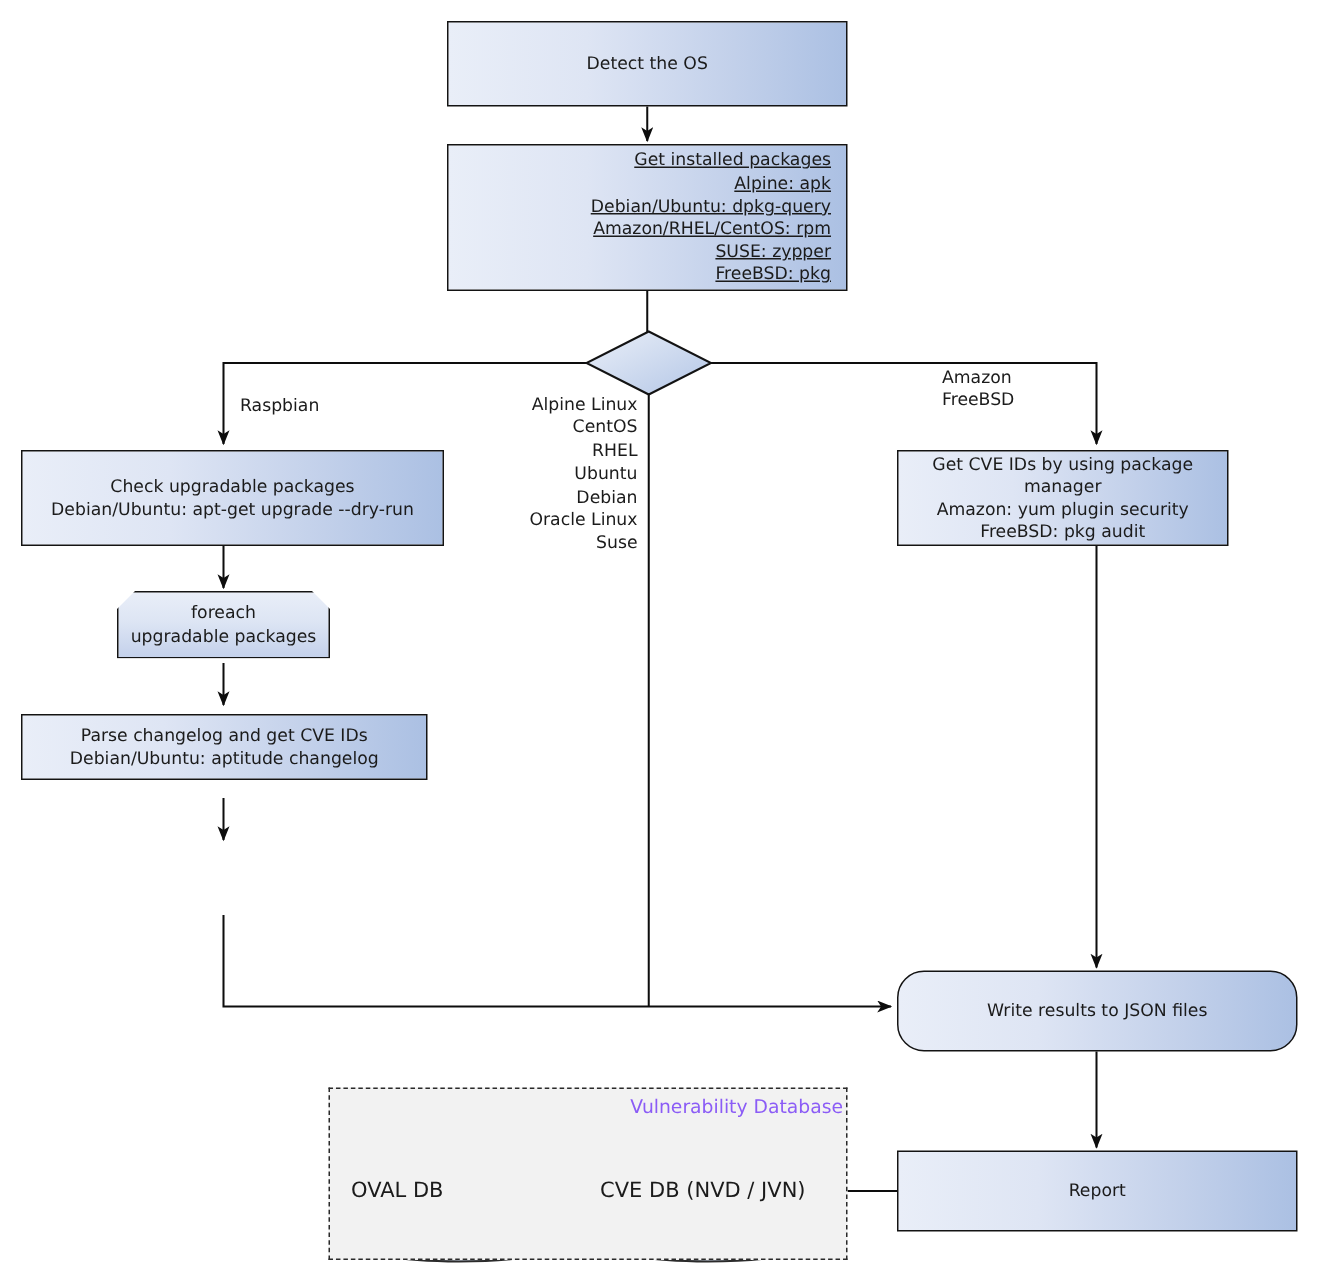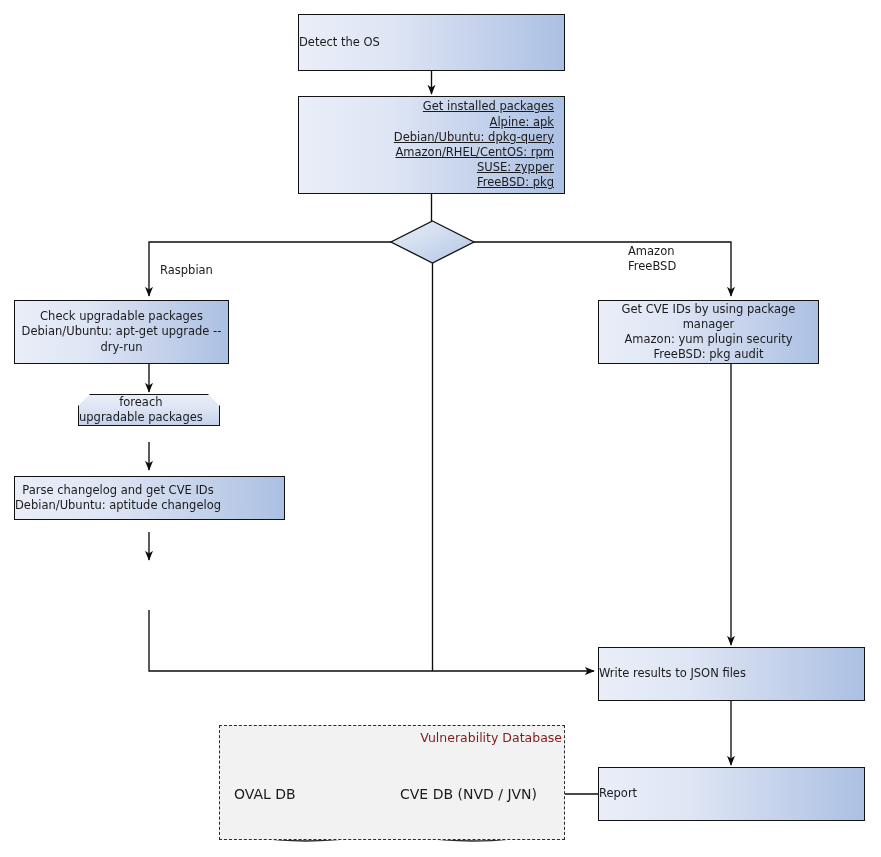--- a/index.html
+++ b/index.html
@@ -23,21 +23,21 @@
     left: 0;
     top: 0;
     width: 881px;
     height: 857px;
   }
   .node {
     position: absolute;
     box-sizing: border-box;
     display: flex;
     align-items: center;
-    justify-content: flex-start;
+    justify-content: center;
     text-align: center;
     color: #1b1b1b;
     font-size: 11.5px;
     line-height: 1.32;
     z-index: 3;
     white-space: pre-line;
   }
   .proc {
     border: 1.3px solid #131313;
     background: linear-gradient(to right, #e9eef8 0%, #dee5f4 35%, #c2d0ea 72%, #abc0e3 100%);
@@ -67,21 +67,21 @@
     box-sizing: border-box;
     border: 1.6px dashed #2a2a2a;
     background: #f2f2f2;
     z-index: 2;
   }
   .db-group-title {
     position: absolute;
     top: 4px;
     right: 2px;
     font-size: 12.5px;
-    color: #7f1d1d;
+    color: #8b5cf6;
     white-space: nowrap;
   }
   .cyl-label {
     position: absolute;
     width: 100%;
     text-align: left;
     font-size: 14px;
     color: #1b1b1b;
     z-index: 4;
   }
@@ -154,52 +154,59 @@
 
   <div class="node proc" style="left:298px; top:96px; width:267px; height:98px; justify-content:flex-end; padding-right:10px;text-decoration:underline;">
     <span style="text-align:right;">Get installed packages
 Alpine: apk
 Debian/Ubuntu: dpkg-query
 Amazon/RHEL/CentOS: rpm
 SUSE: zypper
 FreeBSD: pkg</span>
   </div>
 
-  <div class="node proc" style="left:14px; top:300px; width:215px; height:64px;">
+  <div class="node proc" style="left:14px; top:300px; width:282px; height:64px;">
     <span>Check upgradable packages
 Debian/Ubuntu: apt-get upgrade --dry-run</span>
   </div>
 
-  <div class="node loop-start" style="left:78px; top:394px; width:142px; height:32px;">
+  <div class="node loop-start" style="left:78px; top:394px; width:142px; height:45px;">
     <span>foreach
 upgradable  packages</span>
   </div>
 
   <div class="node proc" style="left:14px; top:476px; width:271px; height:44px;">
     <span>Parse changelog and get  CVE IDs
 Debian/Ubuntu: aptitude changelog</span>
   </div>
 
 
   <div class="node proc" style="left:598px; top:300px; width:221px; height:64px;">
     <span>Get CVE IDs by using package manager
 Amazon: yum plugin security
 FreeBSD: pkg audit</span>
   </div>
 
-  <div class="node proc" style="left:598px; top:647px; width:267px; height:54px;">
+  <div class="node proc" style="left:598px; top:647px; width:267px; height:54px;border-radius:18px;">
     <span>Write results to JSON files</span>
   </div>
 
   <div class="node proc" style="left:598px; top:767px; width:267px; height:54px;">
     <span>Report</span>
   </div>
 
   <div class="edge-label lbl-center" style="left:160px; top:263px; width:180px;">Raspbian</div>
 
+  <div class="edge-label lbl-right" style="left:300px; top:262px; width:125px;">Alpine Linux
+CentOS
+RHEL
+Ubuntu
+Debian
+Oracle Linux
+Suse</div>
 
   <div class="edge-label lbl-center" style="left:628px; top:244px; width:150px;">Amazon
 FreeBSD</div>
 
   <div class="db-group" style="left:219px; top:725px; width:346px; height:115px;">
     <div class="db-group-title">Vulnerability Database</div>
   </div>
 
   <div class="cyl-label" style="left:234px; top:786px; width:144px;">OVAL DB</div>
 

